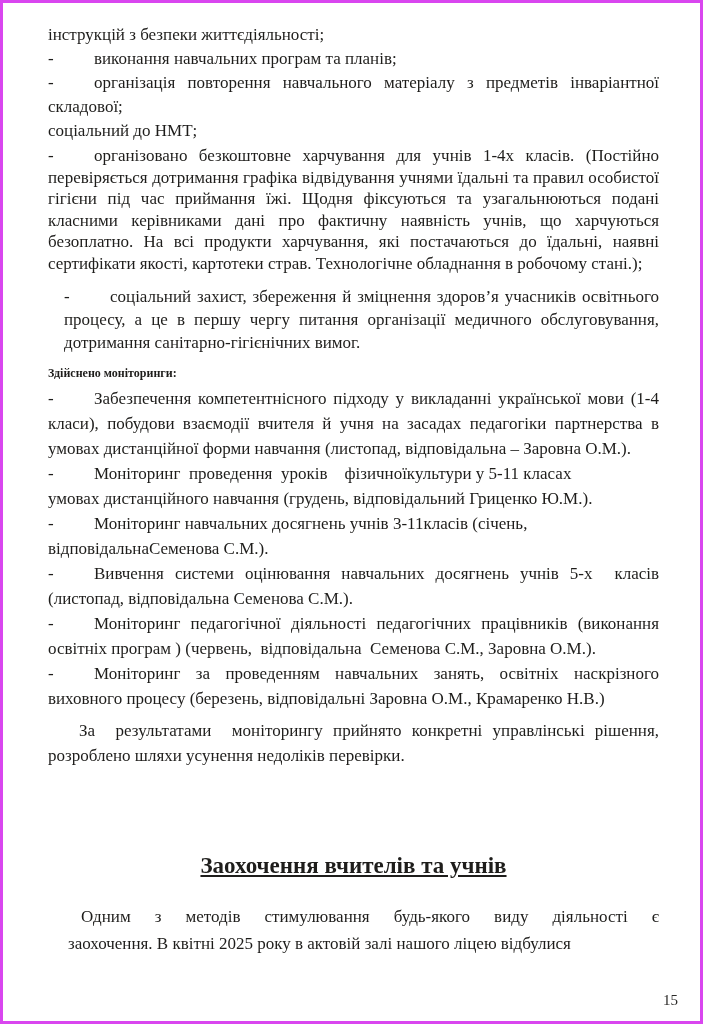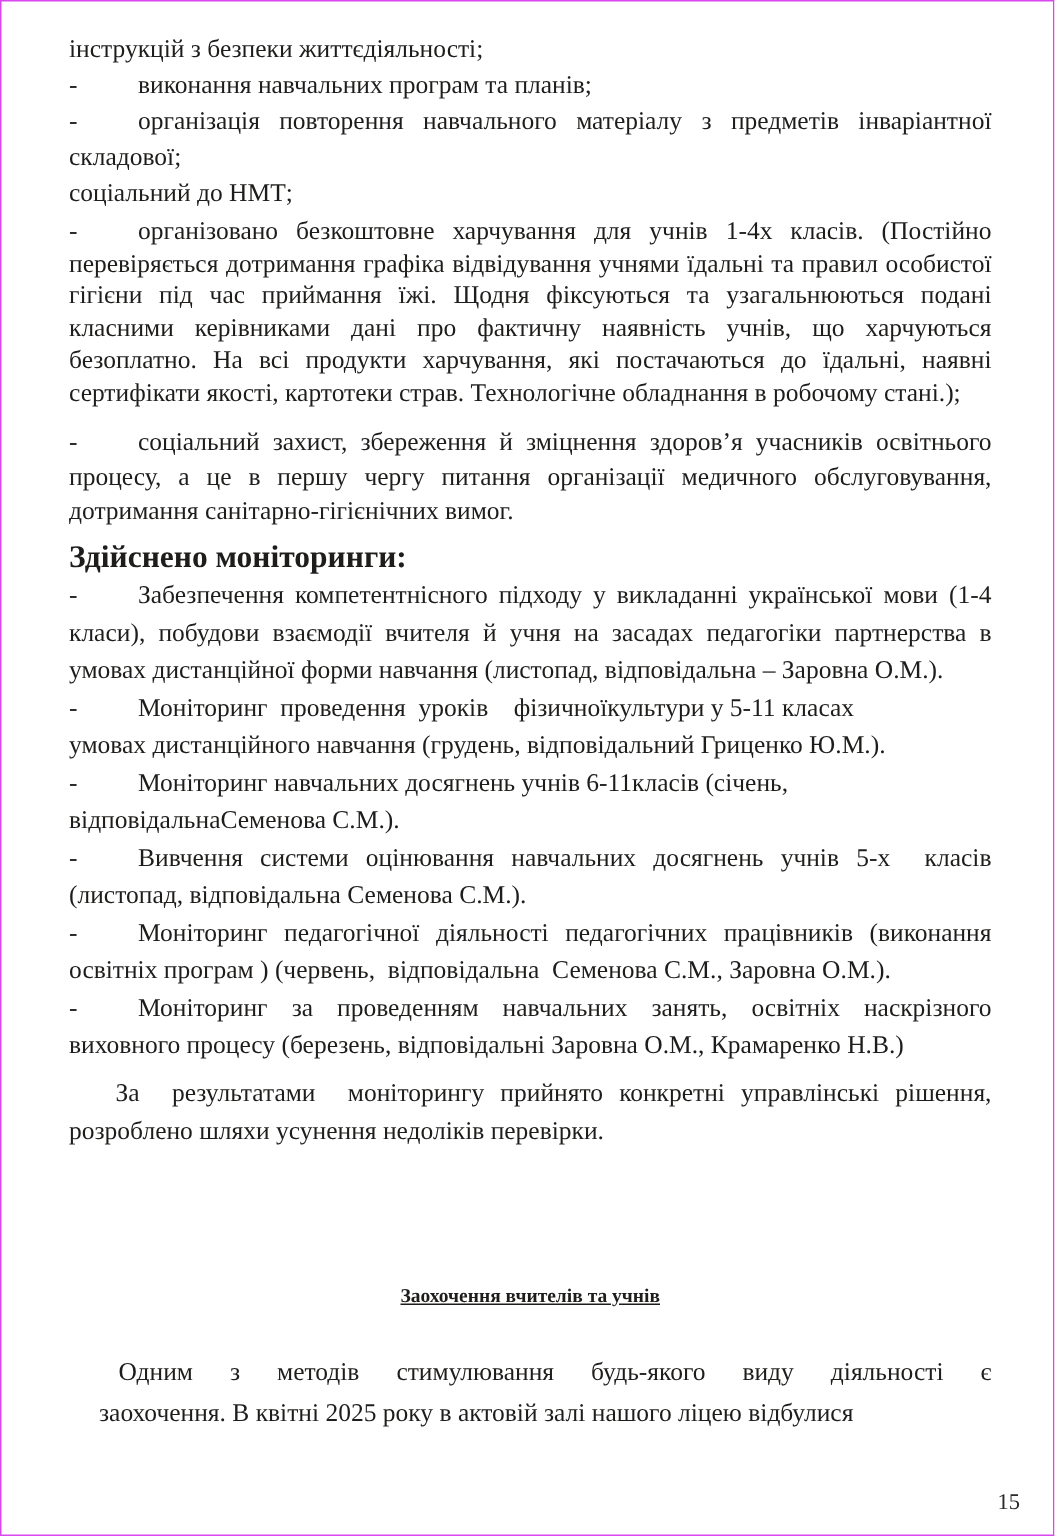--- a/index.html
+++ b/index.html
@@ -6,62 +6,62 @@
     margin: 0;
     padding: 0;
     background: #ffffff;
   }
   .doc {
     position: relative;
     width: 703px;
     height: 1024px;
     box-sizing: border-box;
     background: #ffffff;
-    border: 1px solid #d946ef;
+    border: 3px solid #d946ef;
     overflow: hidden;
     font-family: "Liberation Serif", "DejaVu Serif", serif;
     color: #1e1d1b;
     font-size: 17px;
   }
   .body {
     padding: 20px 41px 0 45px;
   }
   .para {
     margin: 0;
     text-align: justify;
   }
   .intro { line-height: 24px; }
   .feed  { line-height: 21.5px; margin-top: 2px; }
-  .social{ line-height: 23px; margin-top: 11px; }
+  .social{ line-height: 23px; margin-top: 11px; margin-left: 16px; }
   .h1 {
     margin: 6px 0 0 0;
     font-weight: 700;
     line-height: 26px;
     text-align: left;
-    font-size: 21px;
+    font-size: 12px;
   }
   .mon { line-height: 25px; }
   .mon .line { text-align: justify; }
   .mon .line.left { text-align: left; }
   .marker {
     display: inline-block;
     width: 46px;
   }
   .results {
     margin-top: 7px;
     line-height: 25px;
     text-indent: 31px;
   }
   .h2 {
     margin: 85px 0 0 0;
     text-align: center;
     font-weight: 700;
     text-decoration: underline;
     line-height: 26px;
-    font-size: 13px;
+    font-size: 23px;
   }
   .closing {
     margin-top: 24px;
     line-height: 27px;
   }
   .closing .l1 {
     padding-left: 33px;
     text-align: justify;
     text-align-last: justify;
   }
@@ -99,21 +99,21 @@
     <p class="h1">Здійснено моніторинги:</p>
 
     <p class="para mon"><span class="marker">-</span><span>Забезпечення компетентнісного підходу у викладанні української мови (1-4 класи), побудови взаємодії вчителя й учня на засадах педагогіки партнерства в умовах дистанційної форми навчання (листопад, відповідальна – Заровна О.М.).</span></p>
 
     <div class="para mon">
       <div class="line left"><span class="marker">-</span><span>Моніторинг&nbsp; проведення&nbsp; уроків&nbsp;&nbsp;&nbsp; фізичноїкультури у 5-11 класах</span></div>
       <div class="line left">умовах дистанційного навчання (грудень, відповідальний Гриценко Ю.М.).</div>
     </div>
 
     <div class="para mon">
-      <div class="line left"><span class="marker">-</span><span>Моніторинг навчальних досягнень учнів 6-11класів (січень,</span></div>
+      <div class="line left"><span class="marker">-</span><span>Моніторинг навчальних досягнень учнів 3-11класів (січень,</span></div>
       <div class="line left">відповідальнаСеменова С.М.).</div>
     </div>
 
     <p class="para mon"><span class="marker">-</span><span>Вивчення системи оцінювання навчальних досягнень учнів 5-х&nbsp; класів (листопад, відповідальна Семенова С.М.).</span></p>
 
     <p class="para mon"><span class="marker">-</span><span>Моніторинг педагогічної діяльності педагогічних працівників (виконання освітніх програм ) (червень,&nbsp; відповідальна&nbsp; Семенова С.М., Заровна О.М.).</span></p>
 
     <p class="para mon"><span class="marker">-</span><span>Моніторинг за проведенням навчальних занять, освітніх наскрізного виховного процесу (березень, відповідальні Заровна О.М., Крамаренко Н.В.)</span></p>
 
     <p class="para results">За&nbsp; результатами&nbsp; моніторингу прийнято конкретні управлінські рішення, розроблено шляхи усунення недоліків перевірки.</p>

